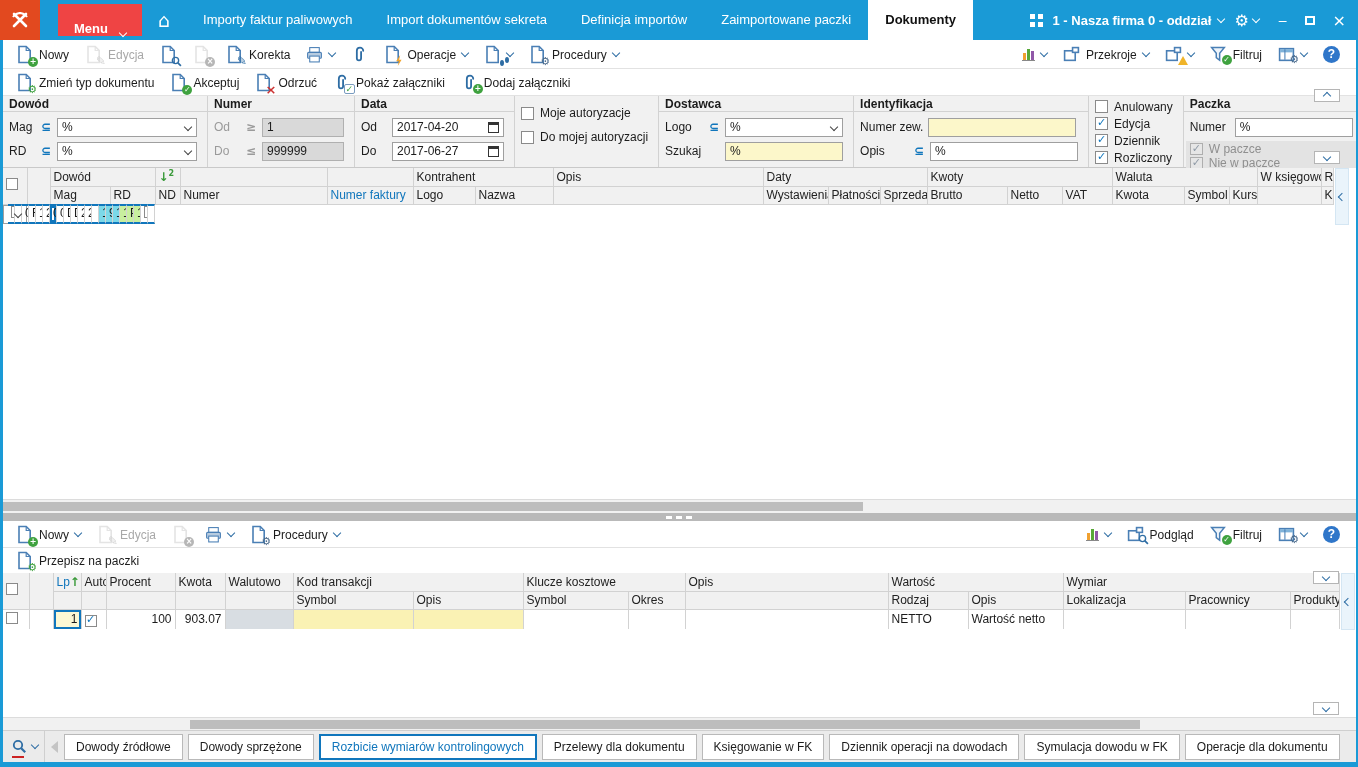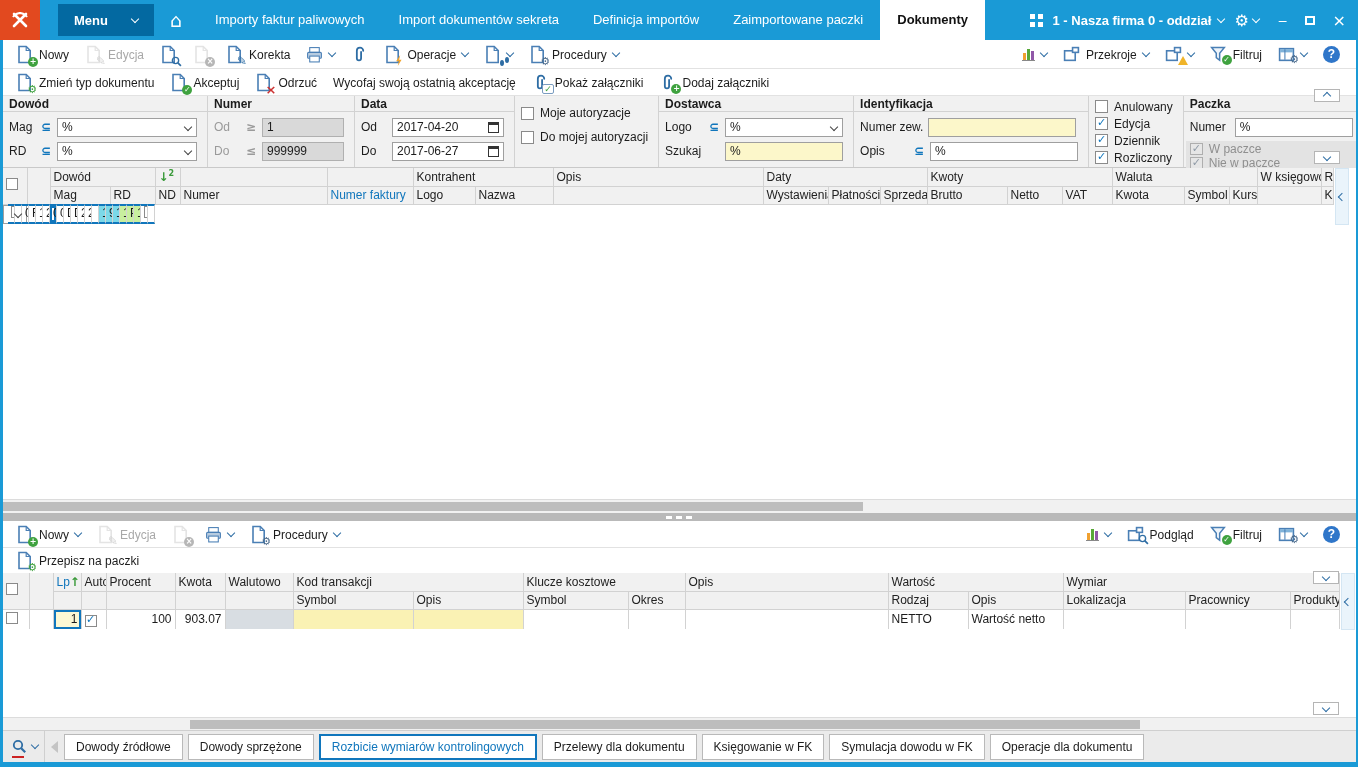--- a/index.html
+++ b/index.html
@@ -4,21 +4,21 @@
 <style>
 *{box-sizing:border-box;margin:0;padding:0}
 html,body{width:1358px;height:767px;overflow:hidden}
 body{font-family:"Liberation Sans",sans-serif;font-size:12px;color:#1c1c1c;background:#fff;position:relative}
 .dj{font-family:"DejaVu Sans",sans-serif}
 .band{position:absolute;left:0;right:0}
 
 
 #topbar{top:0;height:40px;background:#1a9ad6;display:flex;align-items:center;color:#fff}
 .appicon{width:40px;height:40px;background:#e2491f;display:flex;align-items:center;justify-content:center;flex:0 0 40px}
-.menu-btn{background:#0369a1;height:32px;margin-left:18px;padding:0 16px;display:flex;align-items:center;gap:24px;font-weight:bold;font-size:13px}
+.menu-btn{background:#ef4444;height:32px;margin-left:18px;padding:0 16px;display:flex;align-items:flex-end;gap:12px;font-weight:bold;font-size:13px}
 .home-btn{padding:0 16px;font-size:19px;display:flex;align-items:center}
 .ttab{line-height:40px;padding:0 17px;font-size:13px;white-space:nowrap}
 .ttab.active{background:#fff;color:#111;font-weight:bold}
 .tb-right{margin-left:auto;display:flex;align-items:center;gap:10px;padding-right:12px}
 .grid4{width:13px;height:13px;position:relative;display:inline-block}
 .grid4 i{position:absolute;width:5px;height:5px;background:#fff;left:0;top:0;box-shadow:8px 0 0 #fff,0 8px 0 #fff,8px 8px 0 #fff}
 .company{font-weight:bold;font-size:13px;display:flex;align-items:center;gap:7px}
 .gearbtn{display:flex;align-items:center;gap:4px;font-size:16px}
 .winctl{display:flex;align-items:center;gap:18px;margin-left:10px;font-size:14px}
 .maxbox{width:10px;height:9px;border:2px solid #fff;display:inline-block}
@@ -362,23 +362,20 @@
   <div class="btn">
       <span class="docico">
         <svg class="i16" viewBox="0 0 16 19">
           <use href="#g-doc"></use>
         </svg>
         <span class="badge plain redx dj">×</span>
       </span>
       <span class="lbl">Odrzuć</span>
     </div>
   <div class="btn">
-      <span class="lbl">Wycofaj swoją ostatnią akceptację</span>
-    </div>
-  <div class="btn">
       <span class="docico" style="height:17px">
         <svg class="i16c" viewBox="0 0 16 16">
           <use href="#g-clip"></use>
         </svg>
         <span class="badge sq dj">✓</span>
       </span>
       <span class="lbl">Pokaż załączniki</span>
     </div>
   <div class="btn">
       <span class="docico" style="height:17px">
@@ -829,20 +826,21 @@
           <use href="#g-mag"></use>
         </svg><span class="redline"></span></span>
     <span class="chv"></span>
   </div>
   <span class="navarr l"></span>
   <div class="btab">Dowody źródłowe</div>
   <div class="btab">Dowody sprzężone</div>
   <div class="btab active">Rozbicie wymiarów kontrolingowych</div>
   <div class="btab">Przelewy dla dokumentu</div>
   <div class="btab">Księgowanie w FK</div>
+  <div class="btab">Dziennik operacji na dowodach</div>
   <div class="btab">Symulacja dowodu w FK</div>
   <div class="btab">Operacje dla dokumentu</div>
 
 </footer>
 
 <div class="band" id="bluestrip"></div>
 <div class="edge" id="edgeL"></div>
 <div class="edge" id="edgeR"></div>
 
 </body></html>

